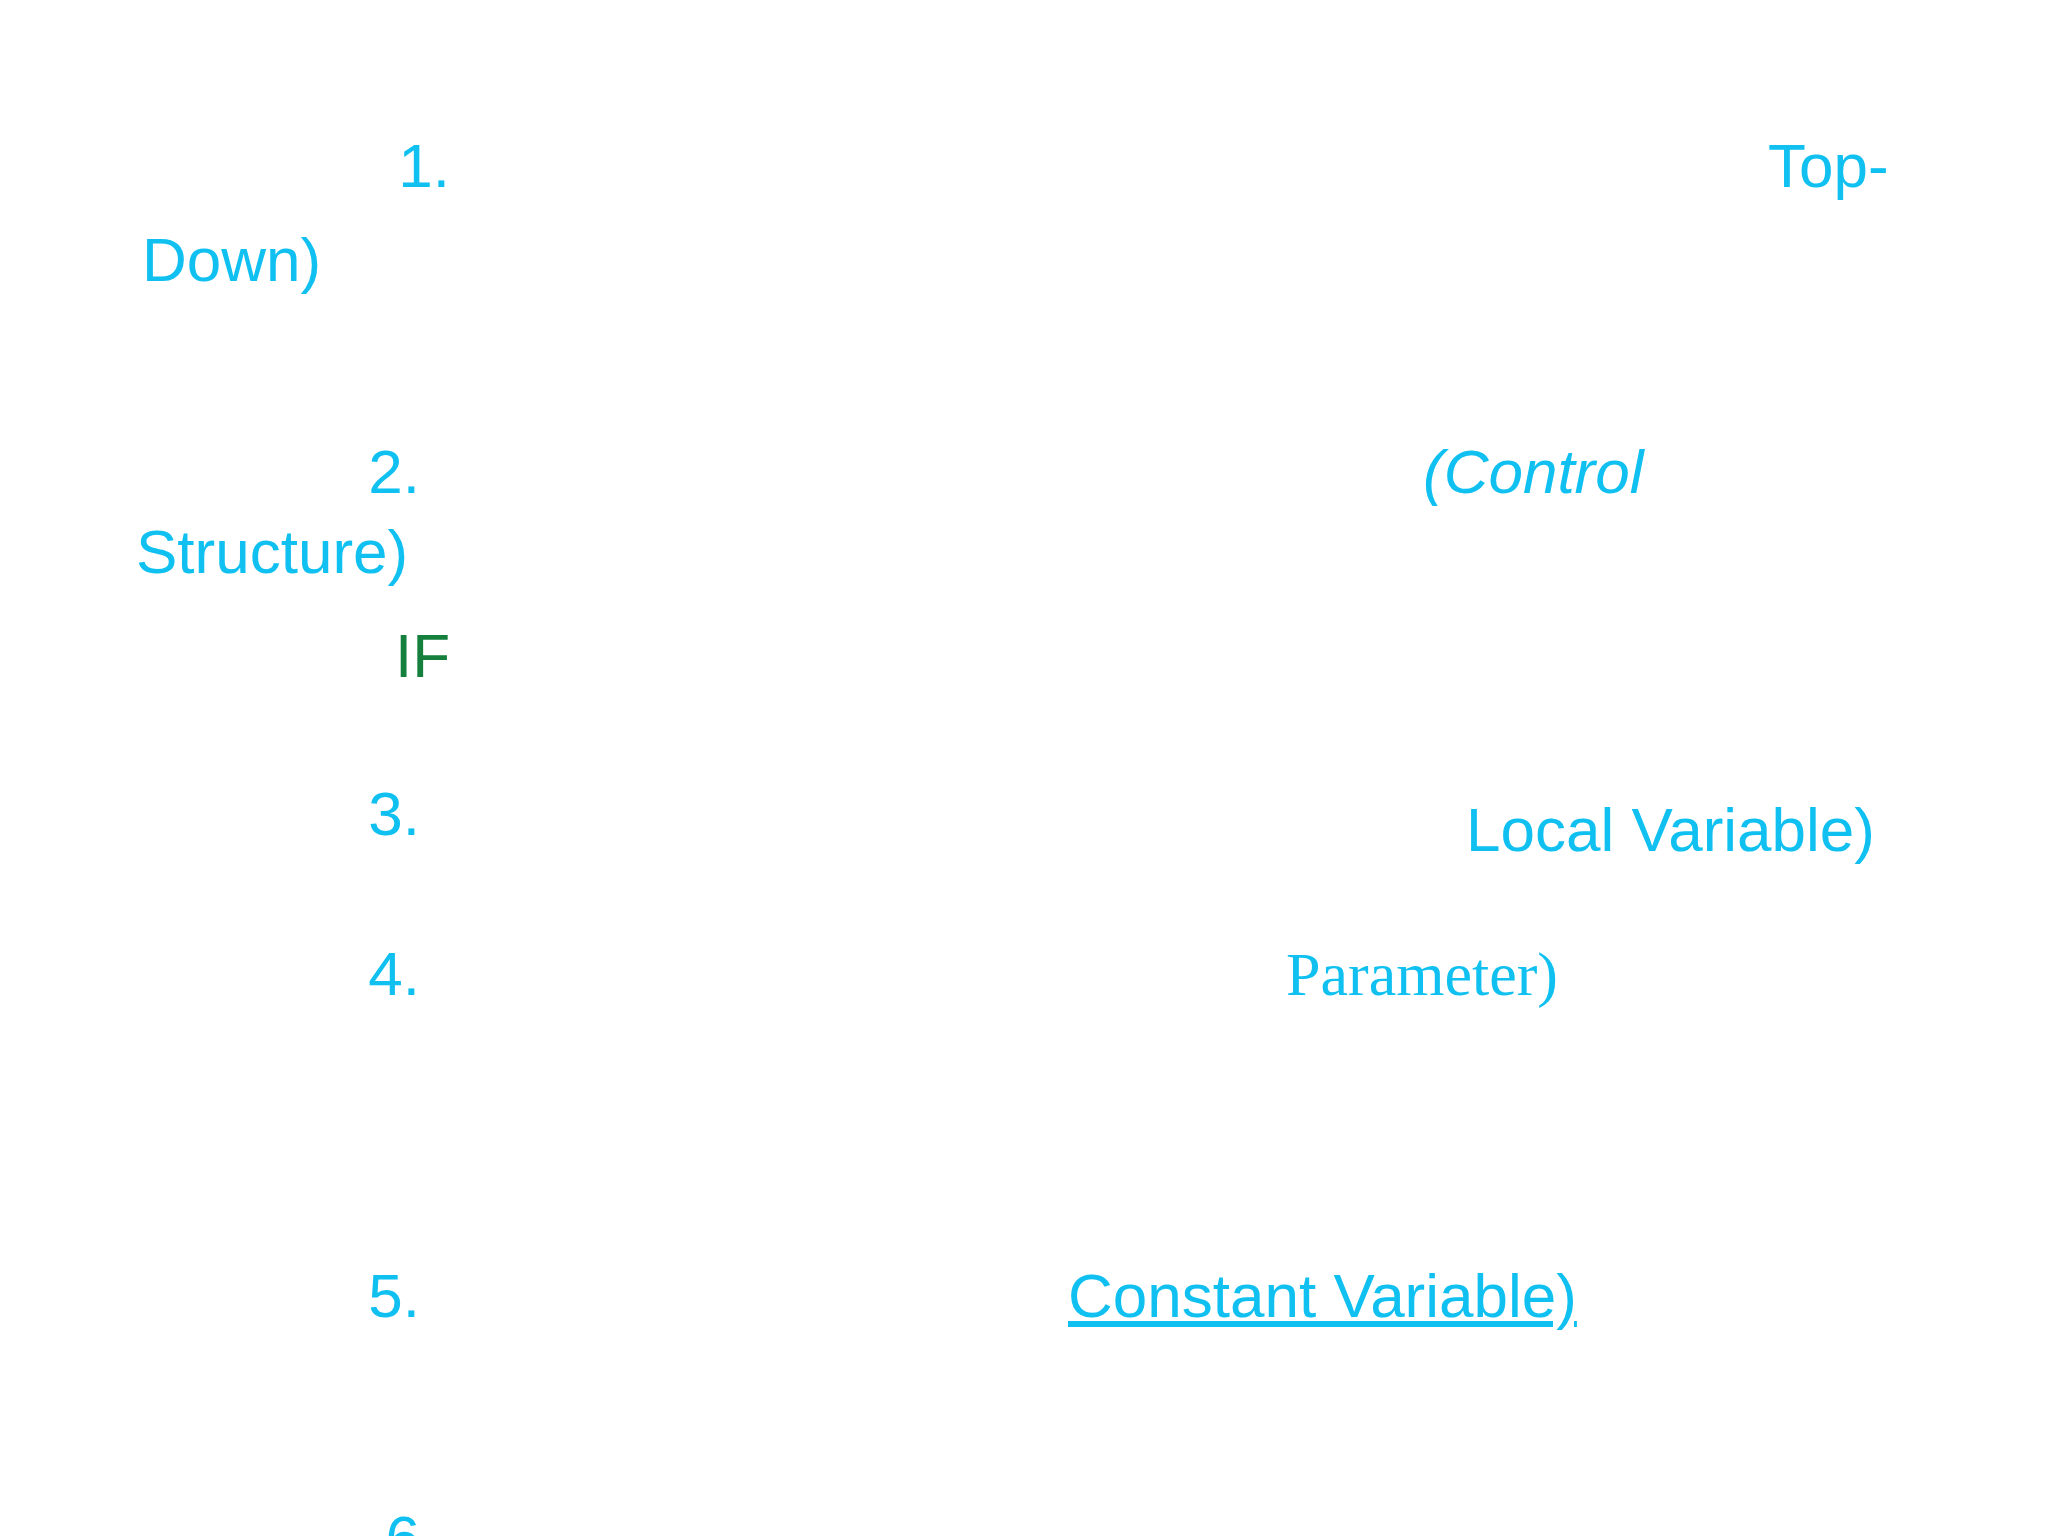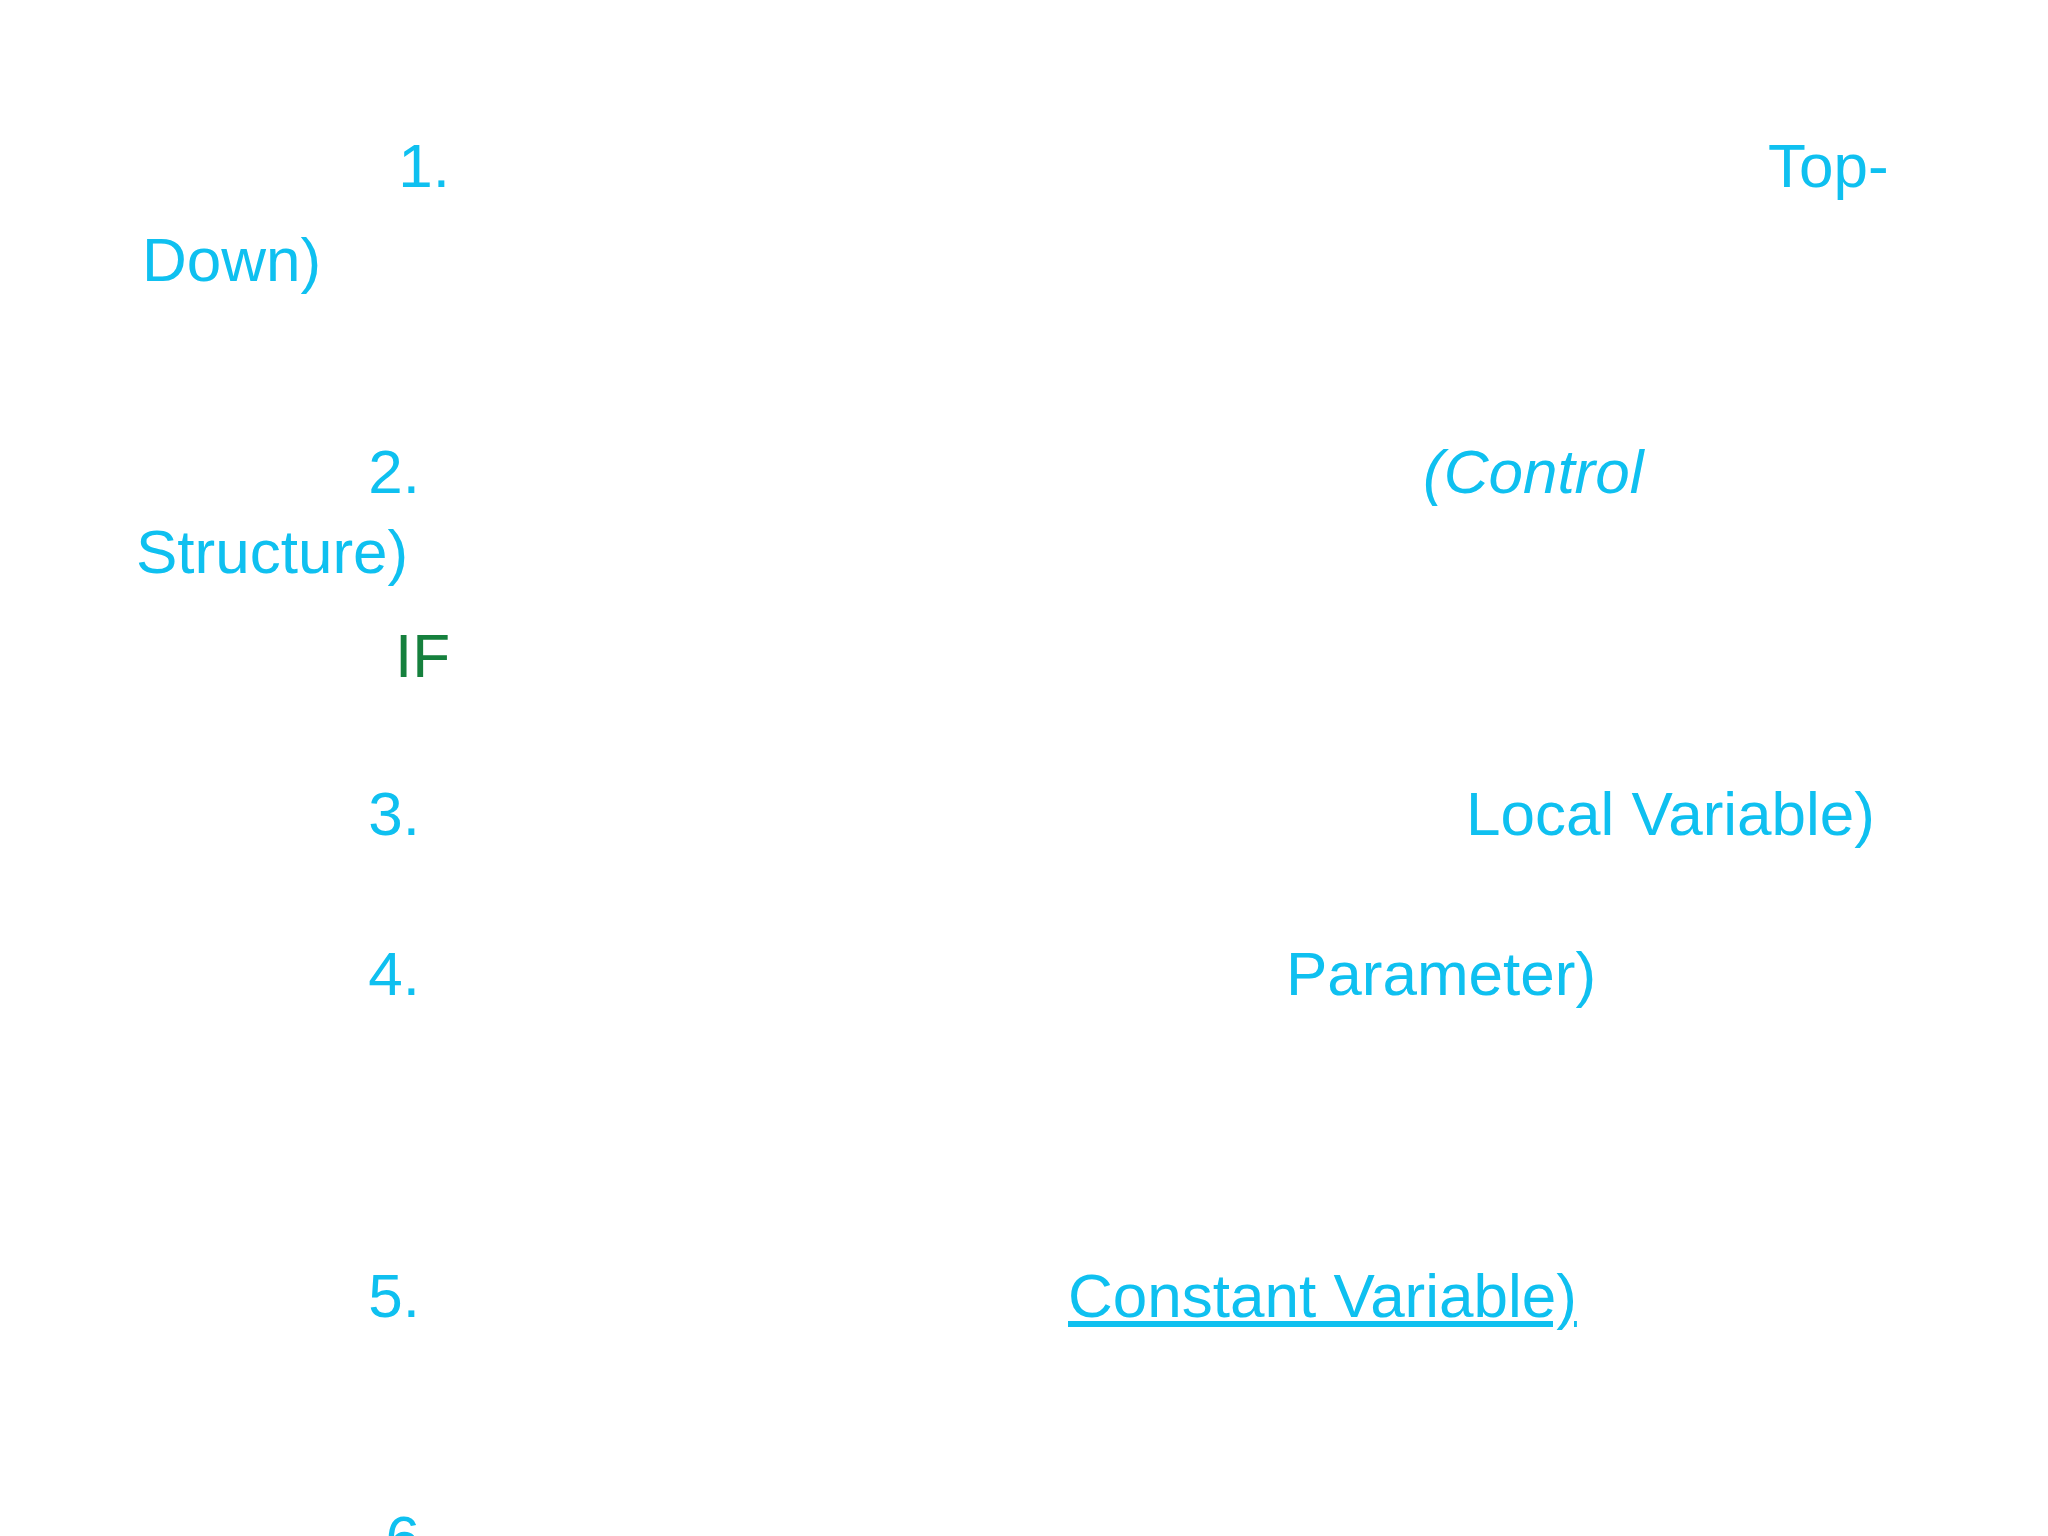--- a/index.html
+++ b/index.html
@@ -73,26 +73,26 @@
   #item-2 .trailing { left: 1423px; font-style: italic; }
   #item-2 .wrap-line{ left: 136px;  top: 80px; }
 
   
   #sub-if { position: absolute; left: 395px; top: 618px; color: #15803d;
             font-size: 62px; line-height: 76px; white-space: nowrap; }
 
   
   #item-3 { left: 0; top: 776px; width: 2048px; }
   #item-3 .marker   { left: 300px;  width: 120px; }
-  #item-3 .trailing { left: 1466px; }
+  #item-3 .trailing { left: 1466px; margin-top: 16px; }
 
   
   #item-4 { left: 0; top: 936px; width: 2048px; }
   #item-4 .marker   { left: 300px;  width: 120px; }
-  #item-4 .trailing { left: 1286px; }
+  #item-4 .trailing { left: 1286px; font-family: Liberation Serif, serif; }
 
   
   #item-5 { left: 0; top: 1258px; width: 2048px; }
   #item-5 .marker   { left: 300px;  width: 120px; }
   #item-5 .trailing { left: 1068px; text-decoration: underline; }
 
   
   #item-6 { left: 0; top: 1500px; width: 2048px; }
   #item-6 .marker   { left: 300px;  width: 120px; }
 </style>

